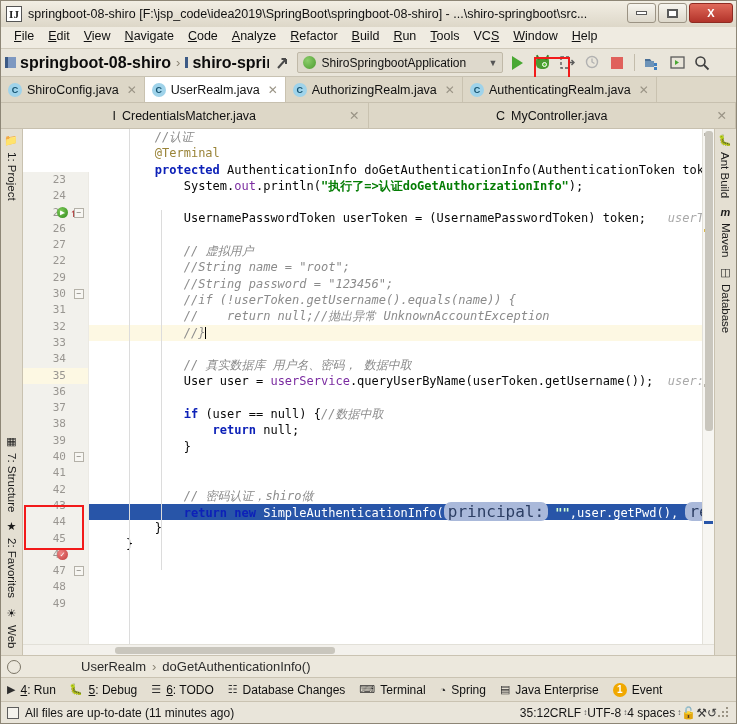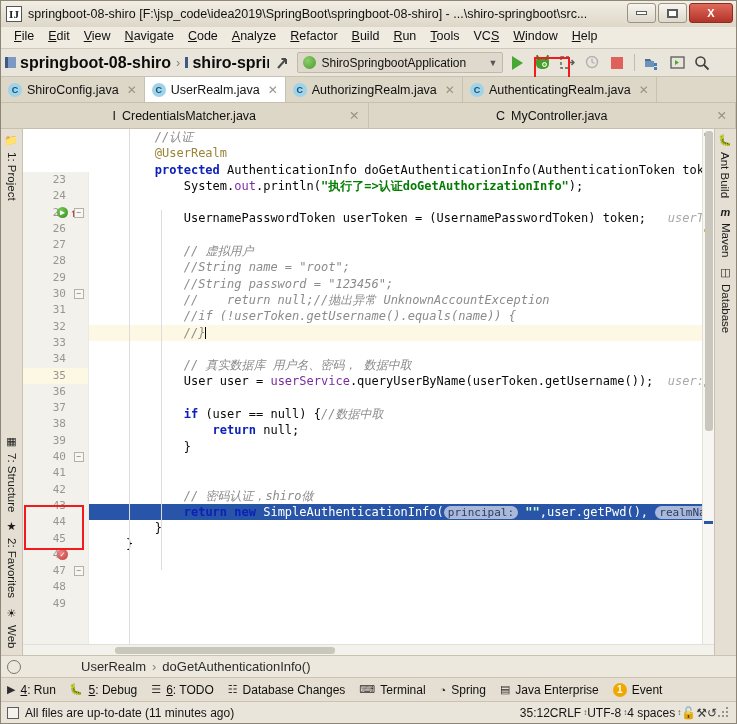--- a/index.html
+++ b/index.html
@@ -254,21 +254,21 @@
   }
   .cline.hl { background: #fdf8e3; margin-left: -8px; padding-left: 8px; }
   .cline.sel { background: #2855a8; color: #fff; margin-left: -8px; padding-left: 8px; }
   .kw { color: #0d21b8; font-weight: bold; }
   .cm { color: #8b8b8b; font-style: italic; }
   .st { color: #057d05; font-weight: bold; }
   .fld { color: #7a2ba0; }
   .hint { color: #a9a9a9; font-style: italic; }
   .chip {
     background: #d6d6d6; color: #4e4e4e; border-radius: 7px;
-    padding: 0 4px; font-size: 11px; font-style: normal;
+    padding: 0 4px; font-size: 16px; font-style: normal;
   }
   .cline.sel .chip { background: #aab9da; color: #2c3e63; }
   .cline.sel .st { color: #d2ffd2; }
   .caret {
     display: inline-block; width: 1px; height: 12px;
     background: #000; vertical-align: -2px;
   }
   .indent-guide {
     position: absolute; top: 0; bottom: 0; width: 1px; background: #dcdcdc;
   }
@@ -518,21 +518,21 @@
     </div>
 
     <div class="editor-wrap">
       <div class="editor">
         <div class="gutter" id="gutter">
             <div class="gut-line"><span>23</span></div>
             <div class="gut-line"><span>24</span></div>
             <div class="gut-line"><span>25</span><span class="gmark">▶</span><span class="ov-arrow">↑</span><span class="fold">−</span></div>
             <div class="gut-line"><span>26</span></div>
             <div class="gut-line"><span>27</span></div>
-            <div class="gut-line"><span>28</span></div>
+            <div class="gut-line"><span>22</span></div>
             <div class="gut-line"><span>29</span></div>
             <div class="gut-line"><span>30</span><span class="fold">−</span></div>
             <div class="gut-line"><span>31</span></div>
             <div class="gut-line"><span>32</span></div>
             <div class="gut-line"><span>33</span></div>
             <div class="gut-line"><span>34</span></div>
             <div class="gut-line hl"><span>35</span></div>
             <div class="gut-line"><span>36</span></div>
             <div class="gut-line"><span>37</span></div>
             <div class="gut-line"><span>38</span></div>
@@ -545,31 +545,31 @@
             <div class="gut-line"><span>45</span></div>
             <div class="gut-line"><span>46</span><span class="gmark red">✓</span></div>
             <div class="gut-line"><span>47</span><span class="fold">−</span></div>
             <div class="gut-line"><span>48</span></div>
             <div class="gut-line"><span>49</span></div>
           </div>
         <div class="code-area" id="codearea">
           <div class="indent-guide" style="left:40px;"></div>
           <div class="indent-guide" style="left:72px;top:81px;height:360px;"></div>
         <div class="cline">        <span class="cm">//认证</span></div>
-            <div class="cline">        <span class="cm" style="color:#9a8438;font-style:normal;">@UserRealm</span></div>
+            <div class="cline">        <span class="cm" style="color:#9a8438;font-style:normal;">@Terminal</span></div>
             <div class="cline">        <span class="kw">protected</span><span> AuthenticationInfo doGetAuthenticationInfo(AuthenticationToken token) thro</span></div>
             <div class="cline">            <span>System.</span><span class="fld">out</span><span>.println(</span><span class="st">"执行了=&gt;认证doGetAuthorizationInfo"</span><span>);</span></div>
             <div class="cline"></div>
             <div class="cline">            <span>UsernamePasswordToken userToken = (UsernamePasswordToken) token;</span><span class="hint">   userToken: "or</span></div>
             <div class="cline"></div>
             <div class="cline">            <span class="cm">// 虚拟用户</span></div>
             <div class="cline">            <span class="cm">//String name = "root";</span></div>
             <div class="cline">            <span class="cm">//String password = "123456";</span></div>
+            <div class="cline">            <span class="cm">//if (!userToken.getUsername().equals(name)) {</span></div>
             <div class="cline">            <span class="cm">//    return null;//抛出异常 UnknownAccountException</span></div>
-            <div class="cline">            <span class="cm">//if (!userToken.getUsername().equals(name)) {</span></div>
             <div class="cline hl">            <span class="cm">//}</span><span class="caret"></span></div>
             <div class="cline"></div>
             <div class="cline">            <span class="cm">// 真实数据库 用户名、密码， 数据中取</span></div>
             <div class="cline">            <span>User user = </span><span class="fld">userService</span><span>.queryUserByName(userToken.getUsername());</span><span class="hint">  user: "User(i</span></div>
             <div class="cline"></div>
             <div class="cline">            <span class="kw">if</span><span> (user == null) {</span><span class="cm">//数据中取</span></div>
             <div class="cline">                <span class="kw">return</span><span> null;</span></div>
             <div class="cline">            <span>}</span></div>
             <div class="cline"></div>
             <div class="cline"></div>

